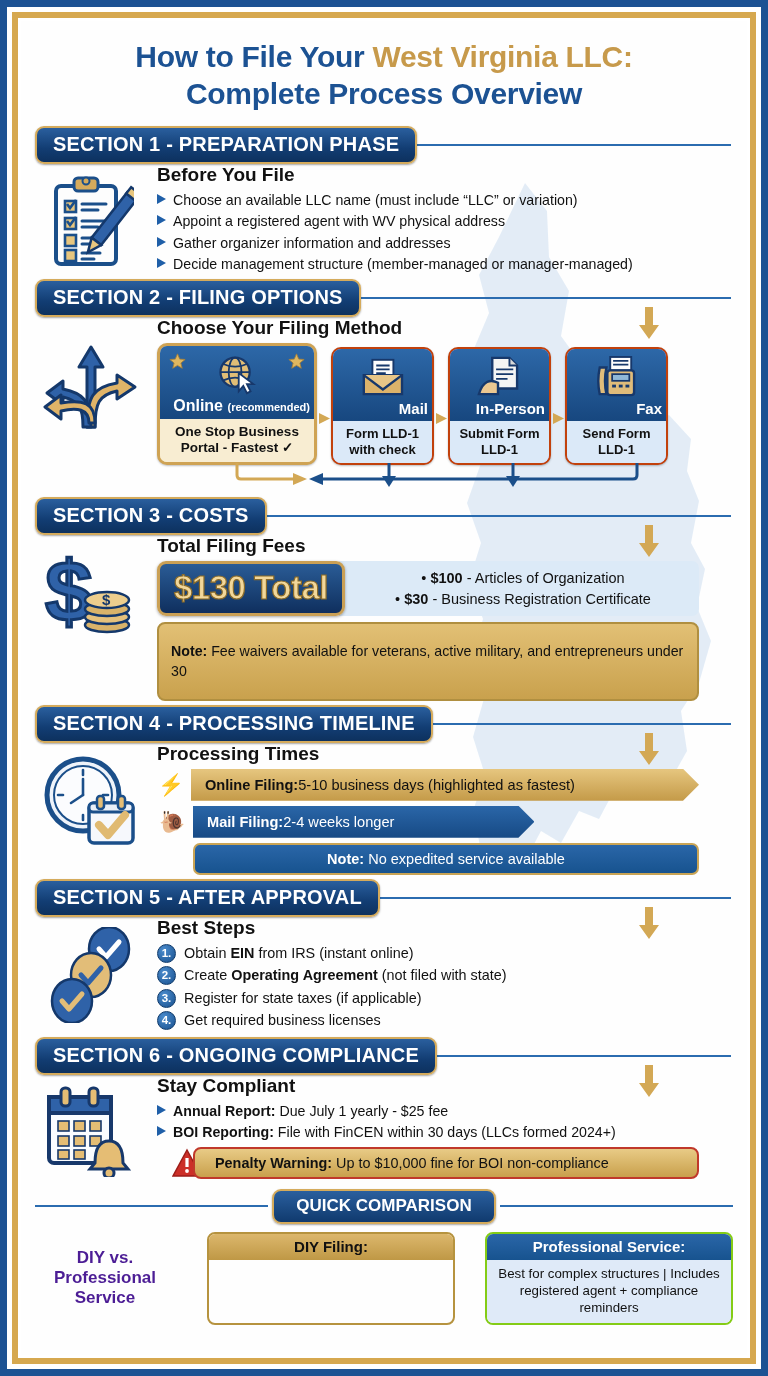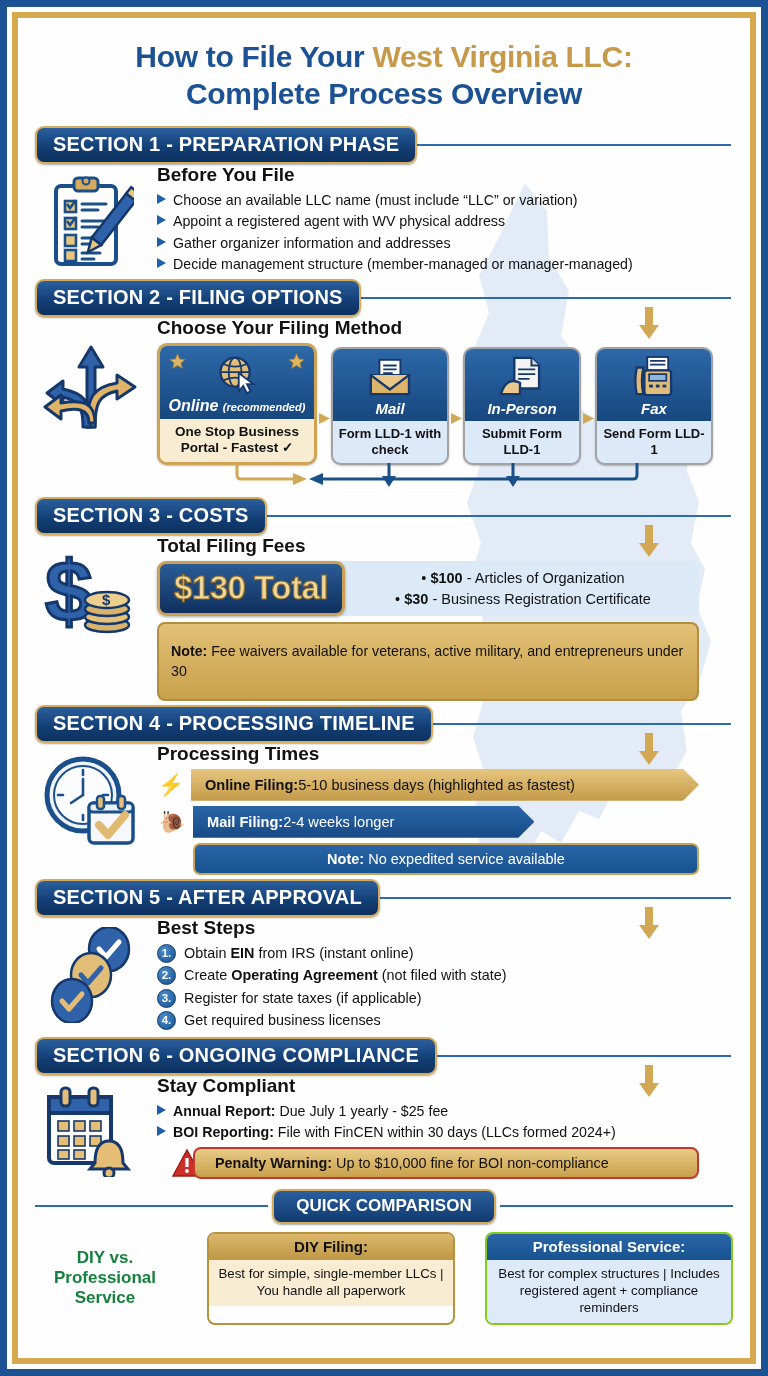--- a/index.html
+++ b/index.html
@@ -119,38 +119,37 @@
     flex: 0 0 auto; margin-top: 4px;
     width: 0; height: 0;
     border-left: 9px solid #1f5fa8;
     border-top: 5.5px solid transparent;
     border-bottom: 5.5px solid transparent;
   }
 
   
   .methods { display: flex; align-items: flex-end; gap: 0; margin-top: 2px; }
   .card {
-    width: 118px;
+    width: 103px;
     border-radius: 10px;
     overflow: hidden;
-    border: 2px solid #a3a3a3;
+    border: 2px solid #c2410c;
     box-shadow: 0 1px 2px rgba(0,0,0,.25);
     background: #c4b5fd;
   }
   .card.featured {
     width: 160px;
     border: 3px solid #cfa354;
     background: #f6e8c8;
   }
   .card .top {
     position: relative;
     background: linear-gradient(180deg,#2d68a8 0%,#17477f 100%);
     padding: 6px 4px 4px;
-    text-align: center;
-    font-style: italic;
+    text-align: right;
   }
   .card .glyph { height: 44px; display: flex; align-items: center; justify-content: center; }
   .card .glyph svg { height: 42px; }
   .card .name {
     color: #ffffff; font-weight: bold; font-size: 15px;
     padding-top: 1px;
   }
   .card.featured .name { font-size: 16px; }
   .card .name small { font-size: 11px; font-weight: bold; }
   .card .bot {
@@ -277,21 +276,21 @@
     color: #fff; font-weight: bold; font-size: 17px;
     padding: 5px 22px 6px;
     margin: 0 4px;
     box-shadow: 0 1px 2px rgba(0,0,0,.35);
     white-space: nowrap;
   }
   .cmp-body { display: flex; align-items: center; gap: 8px; margin-top: 8px; }
   .cmp-label {
     width: 140px; flex: 0 0 140px;
     text-align: center;
-    font-size: 17px; font-weight: bold; color: #15803d; line-height: 1.18;
+    font-size: 17px; font-weight: bold; color: #4c1d95; line-height: 1.18;
   }
   .cmp-cols { flex: 1; display: flex; gap: 6px; }
   .cmp-col { flex: 1; border-radius: 8px; overflow: hidden; border: 2px solid #84cc16; margin-left: 24px; }
   .cmp-col.gold { border-color: #b6933f; }
   .cmp-col .h {
     text-align: center; font-weight: bold; font-size: 15px;
     padding: 4px 4px 5px;
   }
   .cmp-col.gold .h { background: linear-gradient(180deg,#dcb76c 0%,#bf9845 100%); color: #111; }
   .cmp-col.blue .h { background: linear-gradient(180deg,#2a66a8 0%,#17538f 100%); color: #fff; }
@@ -744,21 +743,20 @@
         <div class="cmp-line"></div>
         <div class="cmp-badge">QUICK COMPARISON</div>
         <div class="cmp-line"></div>
       </div>
 
       <div class="cmp-body">
         <div class="cmp-label">DIY vs. Professional Service</div>
         <div class="cmp-cols">
           <div class="cmp-col gold">
             <div class="h">DIY Filing:</div>
-            <div class="t">Best for simple, single-member LLCs | You handle all paperwork</div>
           </div>
           <div class="cmp-col blue">
             <div class="h">Professional Service:</div>
             <div class="t">Best for complex structures | Includes registered agent + compliance reminders</div>
           </div>
         </div>
       </div>
 
     </div>
   </div>

